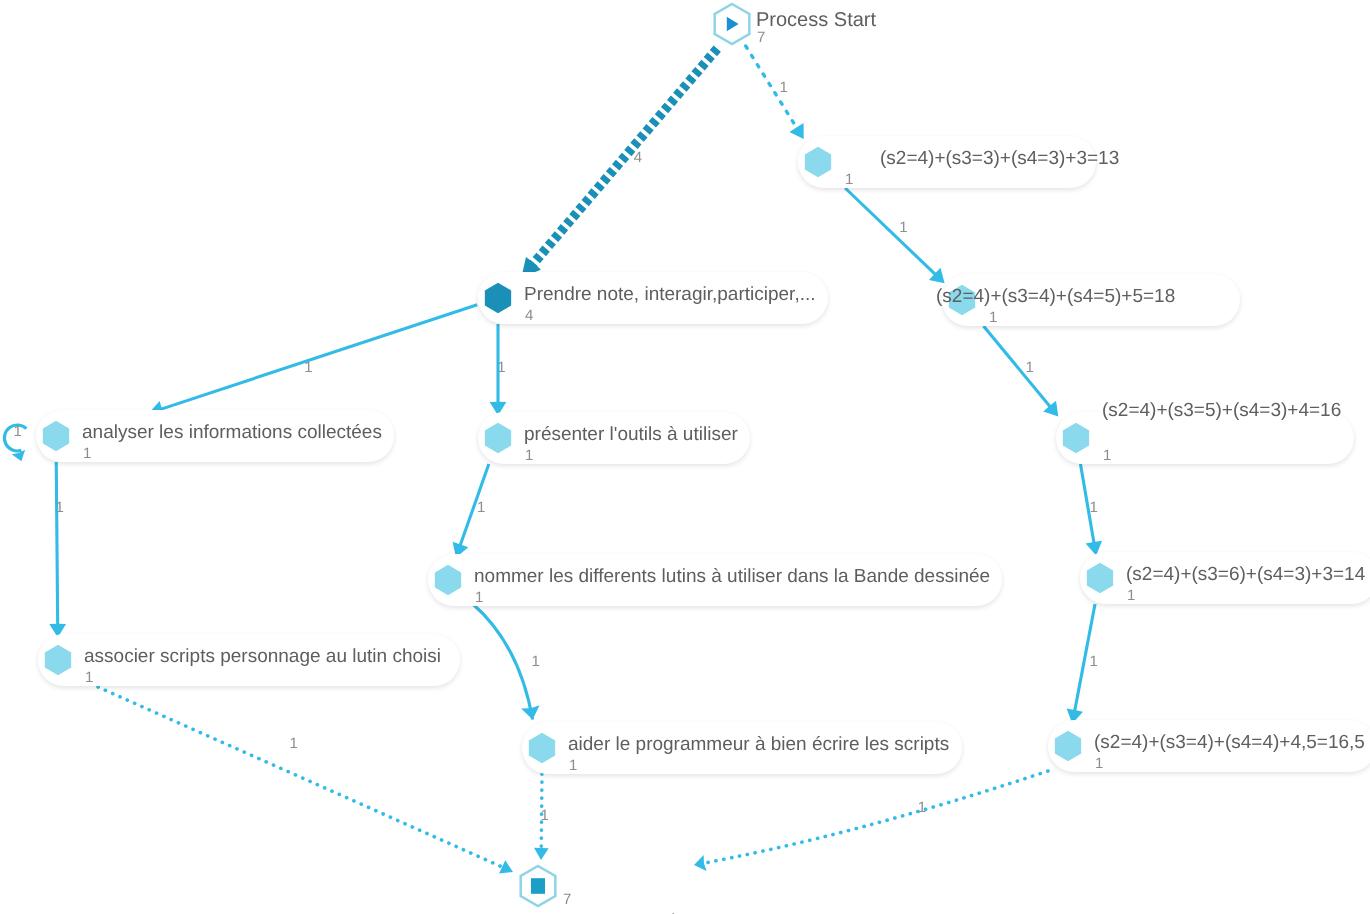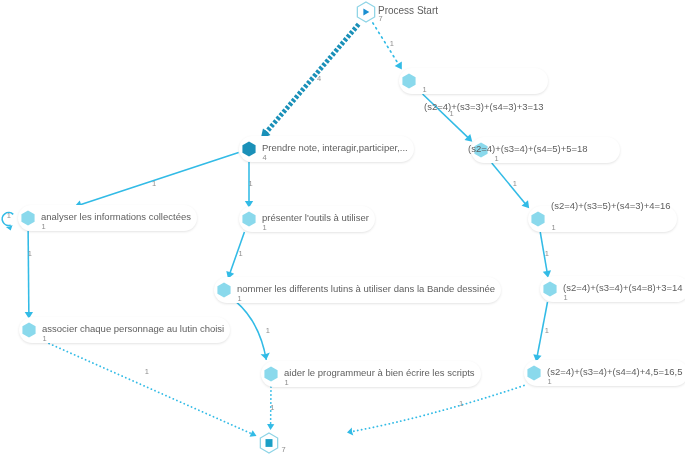--- a/index.html
+++ b/index.html
@@ -79,37 +79,37 @@
       <path d="M271.00,366.40L277.58,370.20L277.58,377.80L271.00,381.60L264.42,377.80L264.42,370.20Z" fill="#8ad9ec"></path>
       <path d="M534.00,365.40L540.58,369.20L540.58,376.80L534.00,380.60L527.42,376.80L527.42,369.20Z" fill="#8ad9ec"></path>
       <g>
         <path d="M269.00,433.00L277.66,438.00L277.66,448.00L269.00,453.00L260.34,448.00L260.34,438.00Z" fill="#fff" stroke="#8ed4e6" stroke-width="1.25"></path>
         <path d="M265.5,439.1 h7.0 v7.8 h-7.0 Z" fill="#1b9fc6"></path>
       </g>
     </svg>
   <div id="texts">
       <div class="termlabel" style="left: 378px; top: 4.7px;">Process Start</div>
       <div class="ncount" style="left: 378.5px; top: 14.8px;">7</div>
-      <div class="nlabel" style="left: 424px; top: 74px; margin-top: 27px;">(s2=4)+(s3=3)+(s4=3)+3=13</div>
+      <div class="nlabel" style="left: 440px; top: 74px;">(s2=4)+(s3=3)+(s4=3)+3=13</div>
       <div class="ncount" style="left: 422.5px; top: 86px;">1</div>
       <div class="nlabel" style="left: 262px; top: 142px;">Prendre note, interagir,participer,...</div>
       <div class="ncount" style="left: 262.5px; top: 154px;">4</div>
       <div class="nlabel" style="left: 468px; top: 143px;">(s2=4)+(s3=4)+(s4=5)+5=18</div>
       <div class="ncount" style="left: 494.5px; top: 155px;">1</div>
       <div class="nlabel" style="left: 41px; top: 211px;">analyser les informations collectées</div>
       <div class="ncount" style="left: 41.5px; top: 223px;">1</div>
       <div class="nlabel" style="left: 262px; top: 212px;">présenter l'outils à utiliser</div>
       <div class="ncount" style="left: 262.5px; top: 224px;">1</div>
       <div class="nlabel" style="left: 551px; top: 200px;">(s2=4)+(s3=5)+(s4=3)+4=16</div>
       <div class="ncount" style="left: 551.5px; top: 224px;">1</div>
       <div class="nlabel" style="left: 237px; top: 283px;">nommer les differents lutins à utiliser dans la Bande dessinée</div>
       <div class="ncount" style="left: 237.5px; top: 295px;">1</div>
-      <div class="nlabel" style="left: 563px; top: 282px;">(s2=4)+(s3=4)+(s4=8)+3=14</div>
+      <div class="nlabel" style="left: 563px; top: 282px;">(s2=4)+(s3=6)+(s4=3)+3=14</div>
       <div class="ncount" style="left: 563.5px; top: 294px;">1</div>
-      <div class="nlabel" style="left: 42px; top: 323px;">associer chaque personnage au lutin choisi</div>
+      <div class="nlabel" style="left: 42px; top: 323px;">associer scripts personnage au lutin choisi</div>
       <div class="ncount" style="left: 42.5px; top: 335px;">1</div>
       <div class="nlabel" style="left: 284px; top: 367px;">aider le programmeur à bien écrire les scripts</div>
       <div class="ncount" style="left: 284.5px; top: 379px;">1</div>
       <div class="nlabel" style="left: 547px; top: 366px;">(s2=4)+(s3=4)+(s4=4)+4,5=16,5</div>
       <div class="ncount" style="left: 547.5px; top: 378px;">1</div>
       <div class="termlabel" style="left: 281px; top: 456px; text-align: right;">Process End</div>
       <div class="ncount" style="left: 281.5px; top: 445.8px;">7</div>
     </div>
   <div id="elabels">
       <div class="elabel" style="left: 316.9px; top: 74.5px;">4</div>

